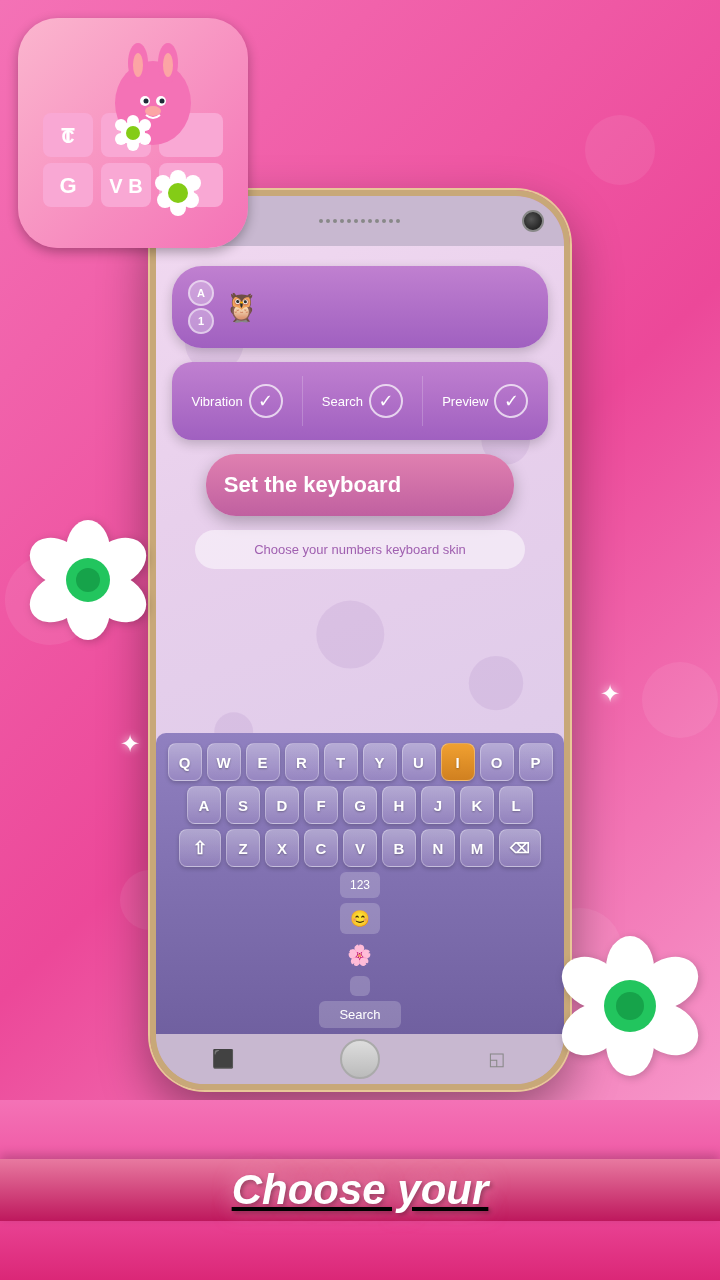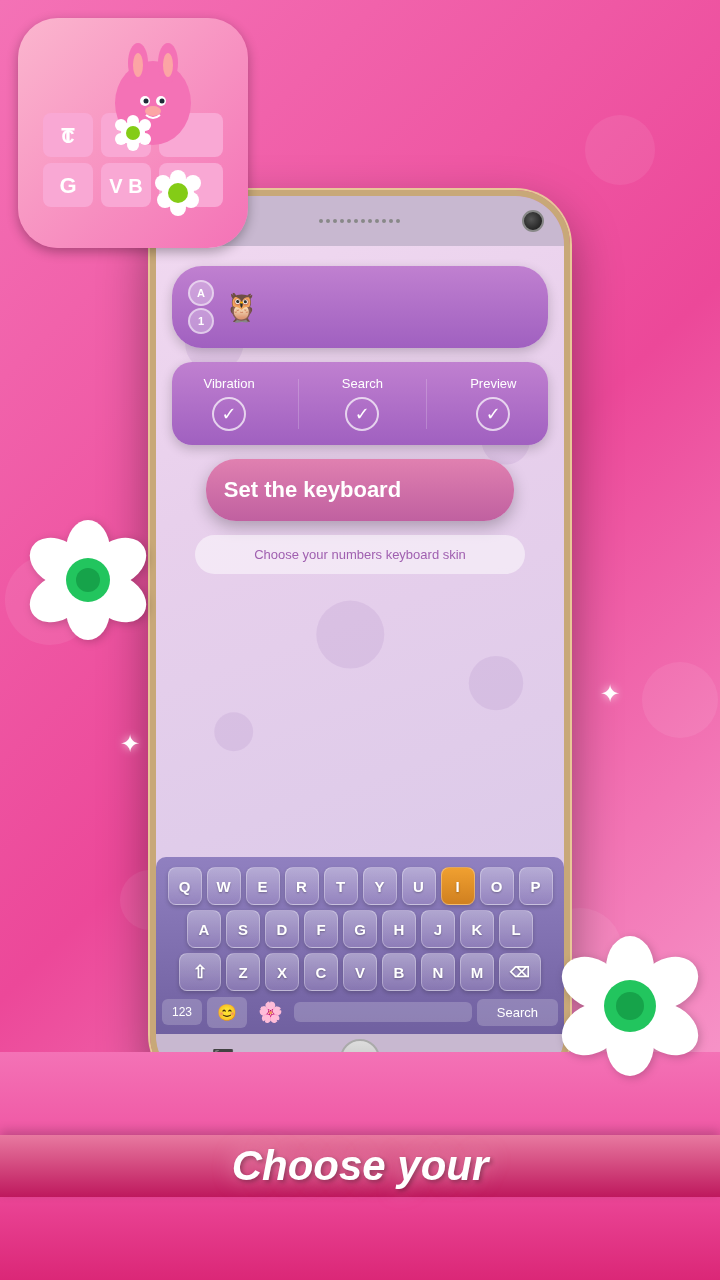--- a/index.html
+++ b/index.html
@@ -164,21 +164,21 @@
     }
 
     .options-row {
       display: flex;
       justify-content: space-around;
       align-items: center;
     }
 
     .option-item {
       display: flex;
-      flex-direction: column;
+      flex-direction: row;
       align-items: center;
       gap: 6px;
     }
 
     .option-label {
       color: white;
       font-size: 13px;
       font-weight: 500;
     }
 
@@ -279,20 +279,21 @@
     .key.del-key {
       width: 42px;
       font-size: 14px;
     }
 
     .key-bottom-bar {
       display: flex;
       gap: 5px;
       align-items: center;
       justify-content: center;
+      flex-direction: column;
     }
 
     .key-123 {
       background: rgba(255,255,255,0.2);
       border-radius: 6px;
       padding: 6px 10px;
       color: white;
       font-size: 12px;
       cursor: pointer;
     }
@@ -349,27 +350,28 @@
       border: 2px solid #aaa;
       background: linear-gradient(180deg, #ddd, #bbb);
     }
 
     
     .bottom-banner {
       position: absolute;
       bottom: 0;
       left: 0;
       right: 0;
-      height: 228px;
+      height: 180px;
       background: linear-gradient(180deg, #f472b6 0%, #ec4899 60%, #db2777 100%);
       display: flex;
       flex-direction: column;
       align-items: center;
       justify-content: center;
       z-index: 5;
+      text-decoration: underline;
     }
 
     .banner-ribbon {
       width: 100%;
       background: linear-gradient(180deg, #e879a0 0%, #be185d 100%);
       padding: 8px 0;
       text-align: center;
       box-shadow: 0 -4px 10px rgba(0,0,0,0.2);
     }
 

